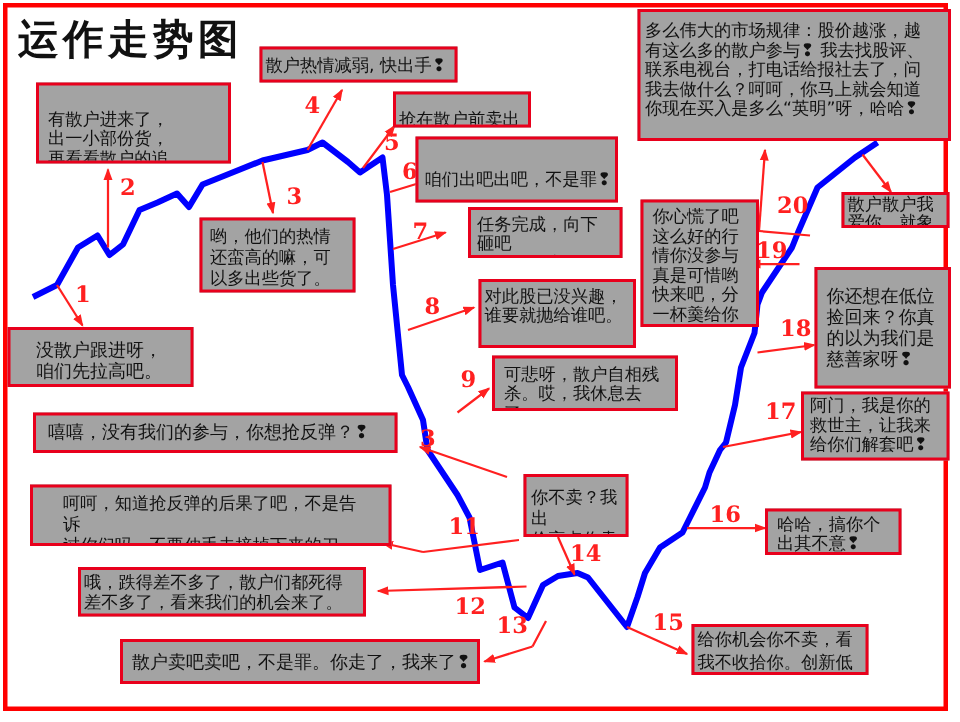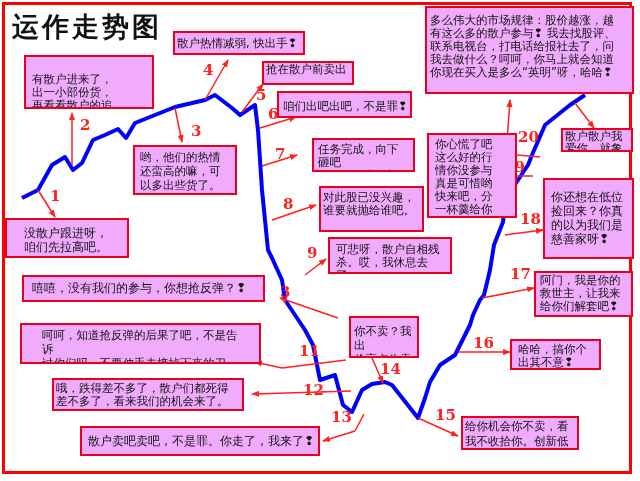--- a/index.html
+++ b/index.html
@@ -1,19 +1,19 @@
 <!DOCTYPE html>
 <html><head>
 <meta charset="utf-8">
 <style>
   html, body { margin:0; padding:0; background:#ffffff; }
   body { width:640px; height:481px; position:relative; overflow:hidden; font-family:"DejaVu Sans", sans-serif; }
   .frame { position:absolute; left:2px; top:2px; width:630px; height:472px; border:3px solid #ff0000; box-sizing:border-box; }
   .title { position:absolute; left:12px; top:10px; font-size:27px; font-weight:bold; color:#111; letter-spacing:3px; line-height:34px; }
-  .box { position:absolute; border:2px solid #e8001c; background:#f0abfc; color:#111; font-size:11.5px; line-height:13px; box-sizing:border-box; padding:1px 3px; white-space:pre-line; overflow:hidden; }
+  .box { position:absolute; border:2px solid #e8001c; background:#a3a3a3; color:#111; font-size:11.5px; line-height:13px; box-sizing:border-box; padding:1px 3px; white-space:pre-line; overflow:hidden; }
   .num { position:absolute; color:#ff2020; font-family:"DejaVu Serif", serif; font-size:15px; font-weight:bold; line-height:16px; }
   svg.overlay { position:absolute; left:0; top:0; }
 </style>
 </head>
 <body>
 
 <div class="frame"></div>
 <div class="title">运作走势图</div>
 
 <svg class="overlay" width="640" height="481">
@@ -57,69 +57,69 @@
 <div class="num" style="left:80px;top:117px">2</div>
 <div class="num" style="left:191px;top:123px">3</div>
 <div class="num" style="left:203px;top:62px">4</div>
 <div class="num" style="left:256px;top:87px">5</div>
 <div class="num" style="left:268px;top:106px">6</div>
 <div class="num" style="left:275px;top:146px">7</div>
 <div class="num" style="left:283px;top:196px">8</div>
 <div class="num" style="left:307px;top:245px">9</div>
 <div class="num" style="left:280px;top:284px">3</div>
 <div class="num" style="left:299px;top:343px">11</div>
-<div class="num" style="left:303px;top:382px">12</div>
+<div class="num" style="left:303px;top:396px">12</div>
 <div class="num" style="left:331px;top:409px">13</div>
 <div class="num" style="left:380px;top:361px">14</div>
 <div class="num" style="left:435px;top:407px">15</div>
 <div class="num" style="left:473px;top:335px">16</div>
 <div class="num" style="left:510px;top:266px">17</div>
 <div class="num" style="left:520px;top:211px">18</div>
 <div class="num" style="left:504px;top:159px">19</div>
 <div class="num" style="left:518px;top:129px">20</div>
 
 <div class="box" style="left:5px;top:218px;width:124px;height:40px;padding:6px 17px;font-size:12px;line-height:14px">没散户跟进呀，
 咱们先拉高吧。</div>
 <div class="box" style="left:24px;top:55px;width:130px;height:54px;padding:16px 6px;line-height:13px">有散户进来了，
 出一小部份货，
 再看看散户的追
 高热情如何。</div>
 <div class="box" style="left:133px;top:145px;width:104px;height:50px;padding:3px 5px;line-height:14px">哟，他们的热情
 还蛮高的嘛，可
 以多出些货了。</div>
 <div class="box" style="left:173px;top:31px;width:132px;height:24px;padding:4px 2px;white-space:nowrap">散户热情减弱, 快出手❢</div>
-<div class="box" style="left:262px;top:61px;width:92px;height:24px;padding:0 2px;white-space:nowrap">抢在散户前卖出</div>
-<div class="box" style="left:277px;top:91px;width:135px;height:27px;padding:7px 4px;white-space:nowrap">咱们出吧出吧，不是罪❢</div>
+<div class="box" style="left:262px;top:61px;width:92px;height:24px;padding:10px 2px;white-space:nowrap">抢在散户前卖出</div>
+<div class="box" style="left:277px;top:91px;width:135px;height:27px;padding:20px 4px;white-space:nowrap">咱们出吧出吧，不是罪❢</div>
 <div class="box" style="left:312px;top:138px;width:103px;height:34px;padding:3px 4px">任务完成，向下砸吧
 不要给散户们机会❢</div>
 <div class="box" style="left:319px;top:186px;width:105px;height:46px;padding:3px 2px">对此股已没兴趣，
 谁要就抛给谁吧。</div>
 <div class="box" style="left:328px;top:237px;width:124px;height:37px;padding:4px 6px">可悲呀，散户自相残
 杀。哎，我休息去了。</div>
 <div class="box" style="left:22px;top:275px;width:243px;height:27px;padding:5px 8px;white-space:nowrap;font-size:12px">嘻嘻，没有我们的参与，你想抢反弹？❢</div>
 <div class="box" style="left:20px;top:323px;width:241px;height:41px;padding:3px 20px;line-height:14px">呵呵，知道抢反弹的后果了吧，不是告诉
 过你们吗，不要伸手去接掉下来的刀子❢</div>
 <div class="box" style="left:52px;top:378px;width:192px;height:33px;padding:2px 2px">哦，跌得差不多了，散户们都死得
 差不多了，看来我们的机会来了。</div>
 <div class="box" style="left:80px;top:426px;width:240px;height:30px;padding:7px 6px;white-space:nowrap;font-size:12px">散户卖吧卖吧，不是罪。你走了，我来了❢</div>
 <div class="box" style="left:349px;top:316px;width:70px;height:42px;padding:6px 3px;line-height:14px">你不卖？我出
 价高点你卖不？</div>
 <div class="box" style="left:461px;top:416px;width:118px;height:34px;padding:1px 2px;line-height:15px">给你机会你不卖，看
 我不收拾你。创新低
 了哟，你还不跑？</div>
 <div class="box" style="left:510px;top:339px;width:91px;height:31px;padding:2px 6px">哈哈，搞你个
 出其不意❢</div>
-<div class="box" style="left:534px;top:271px;width:99px;height:46px;padding:1px 4px">阿门，我是你的
+<div class="box" style="left:534px;top:261px;width:99px;height:46px;padding:1px 4px">阿门，我是你的
 救世主，让我来
 给你们解套吧❢</div>
 <div class="box" style="left:543px;top:178px;width:91px;height:81px;padding:10px 6px;font-size:12px;line-height:14px">你还想在低位
 捡回来？你真
 的以为我们是
 慈善家呀❢</div>
-<div class="box" style="left:427px;top:133px;width:90px;height:85px;padding:3px 6px;line-height:13px">你心慌了吧
+<div class="box" style="left:427px;top:133px;width:79px;height:85px;padding:3px 6px;line-height:13px">你心慌了吧
 这么好的行
 情你没参与
 真是可惜哟
 快来吧，分
 一杯羹给你</div>
 <div class="box" style="left:425px;top:6px;width:209px;height:88px;padding:6px 3px;line-height:13px;font-size:11.5px">多么伟大的市场规律：股价越涨，越
 有这么多的散户参与❢ 我去找股评、
 联系电视台，打电话给报社去了，问
 我去做什么？呵呵，你马上就会知道
 你现在买入是多么“英明”呀，哈哈❢</div>

